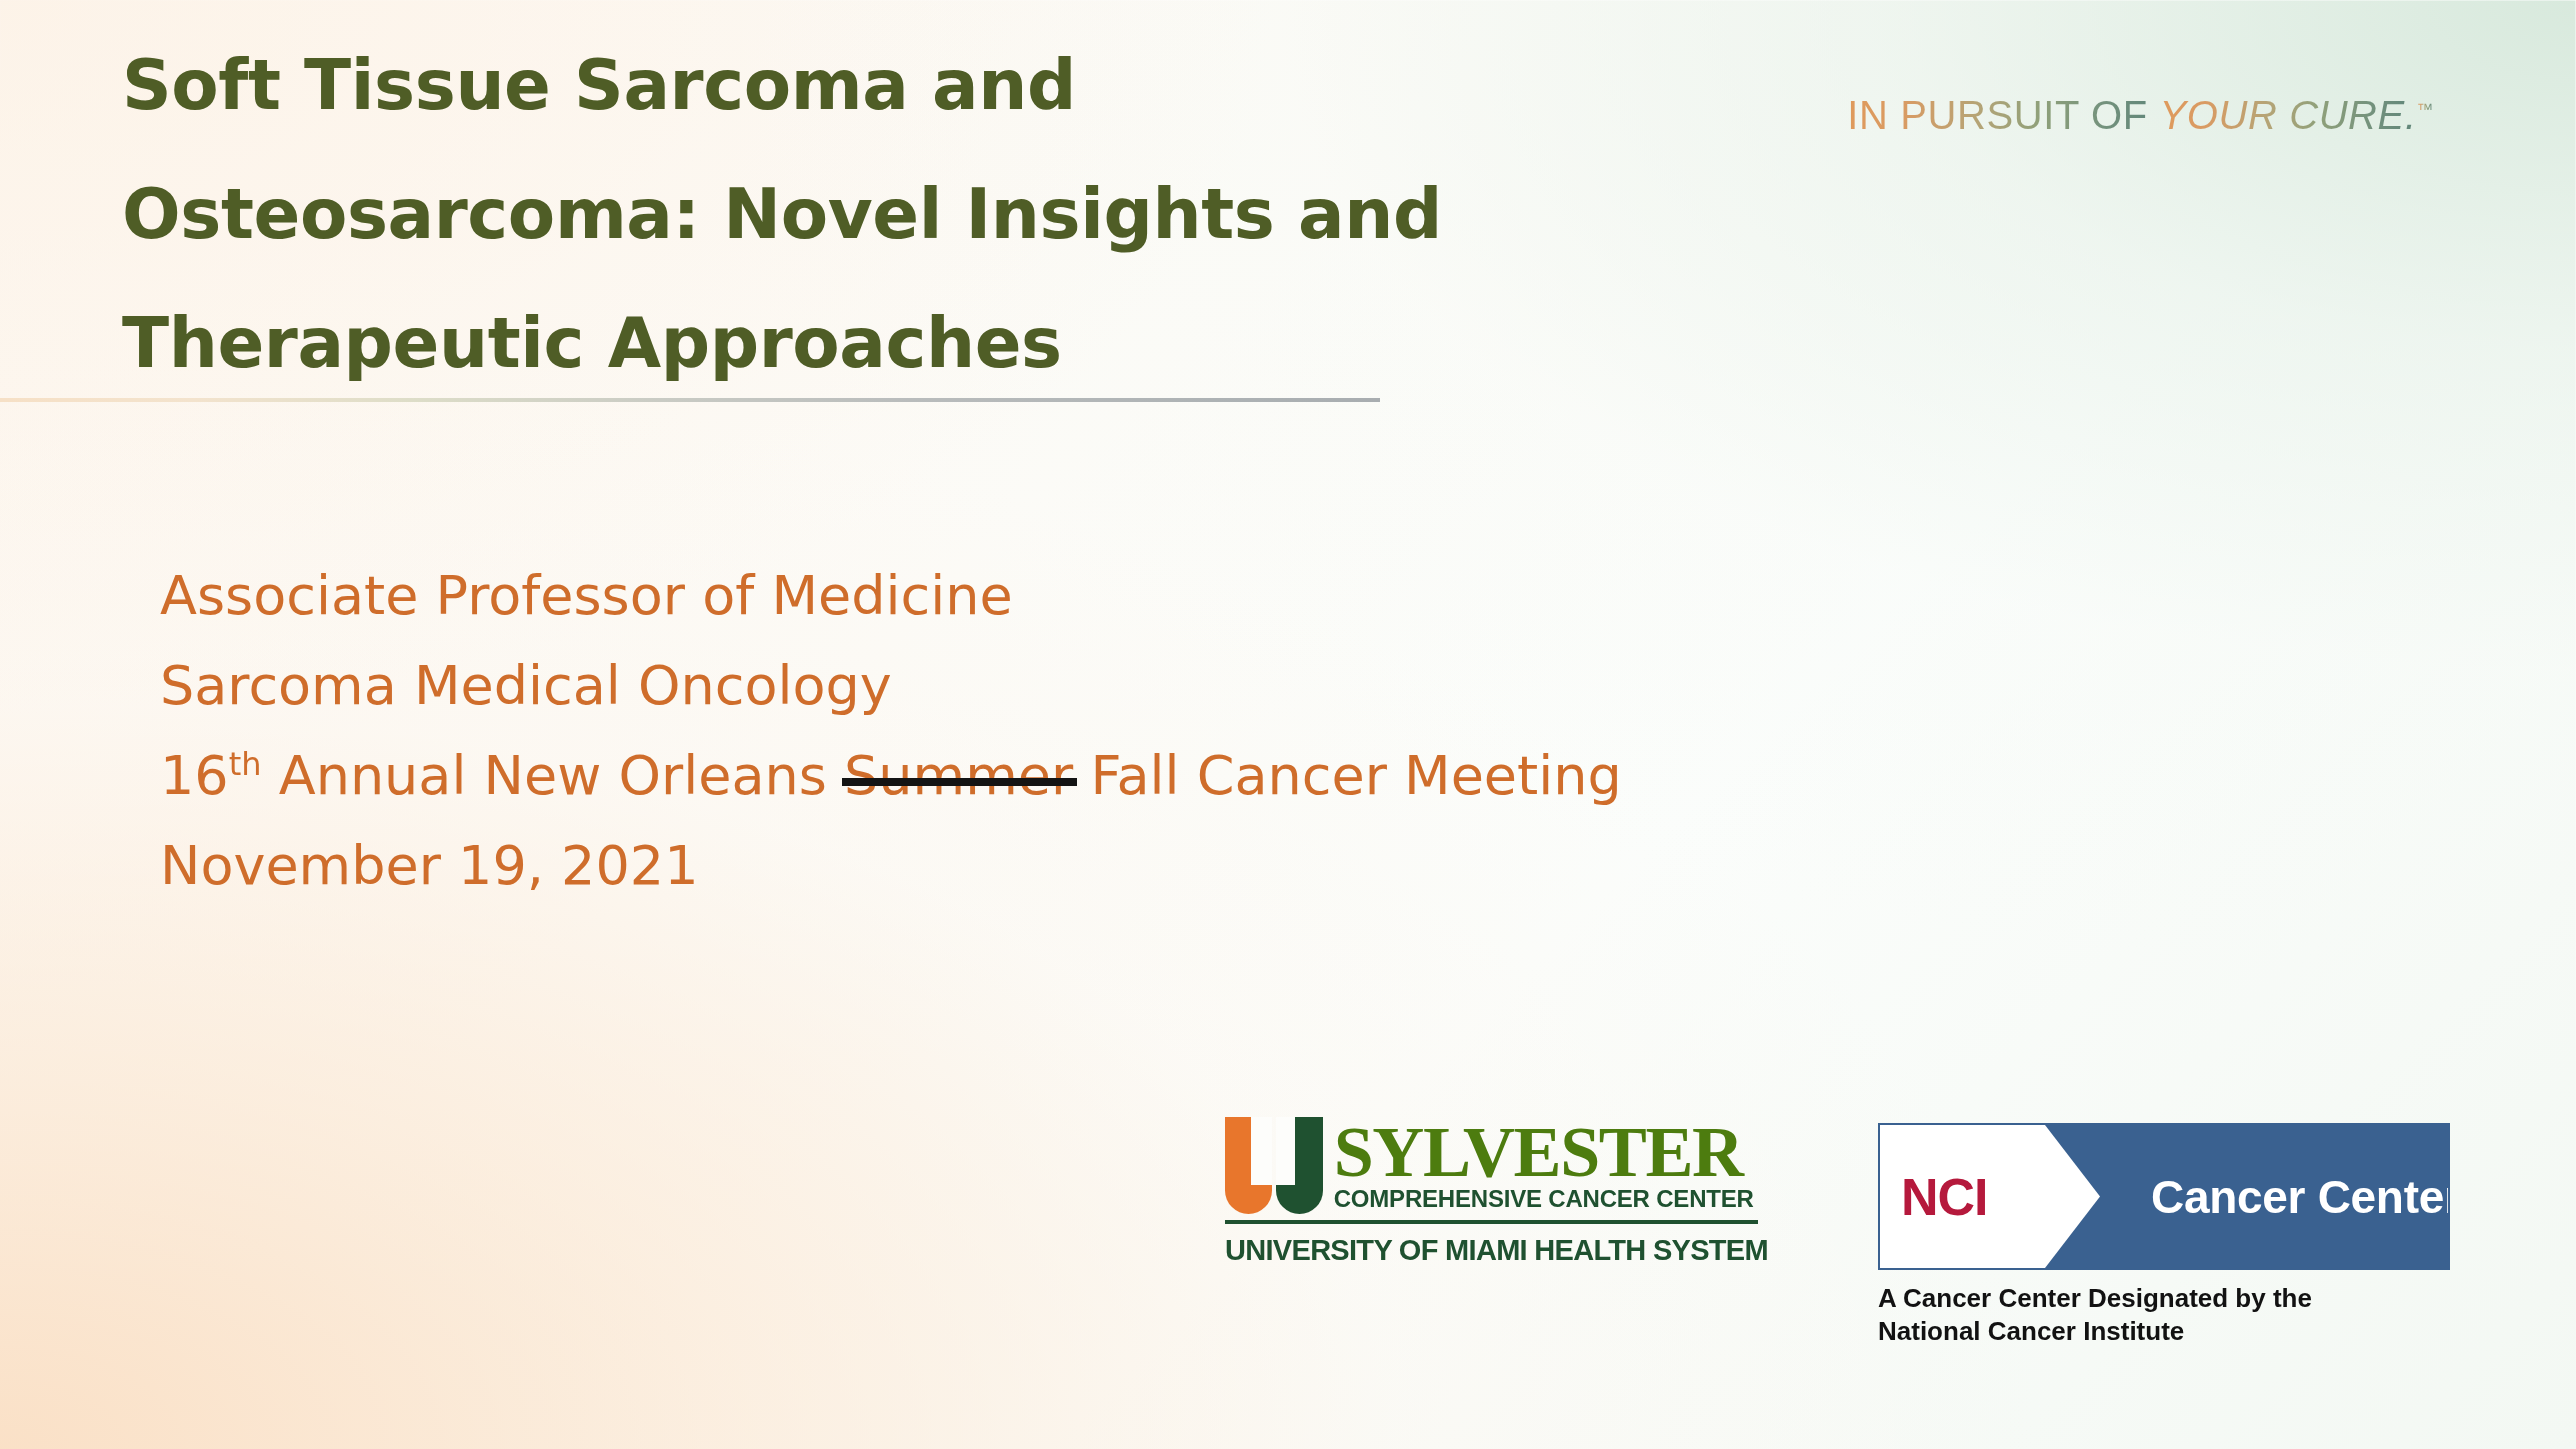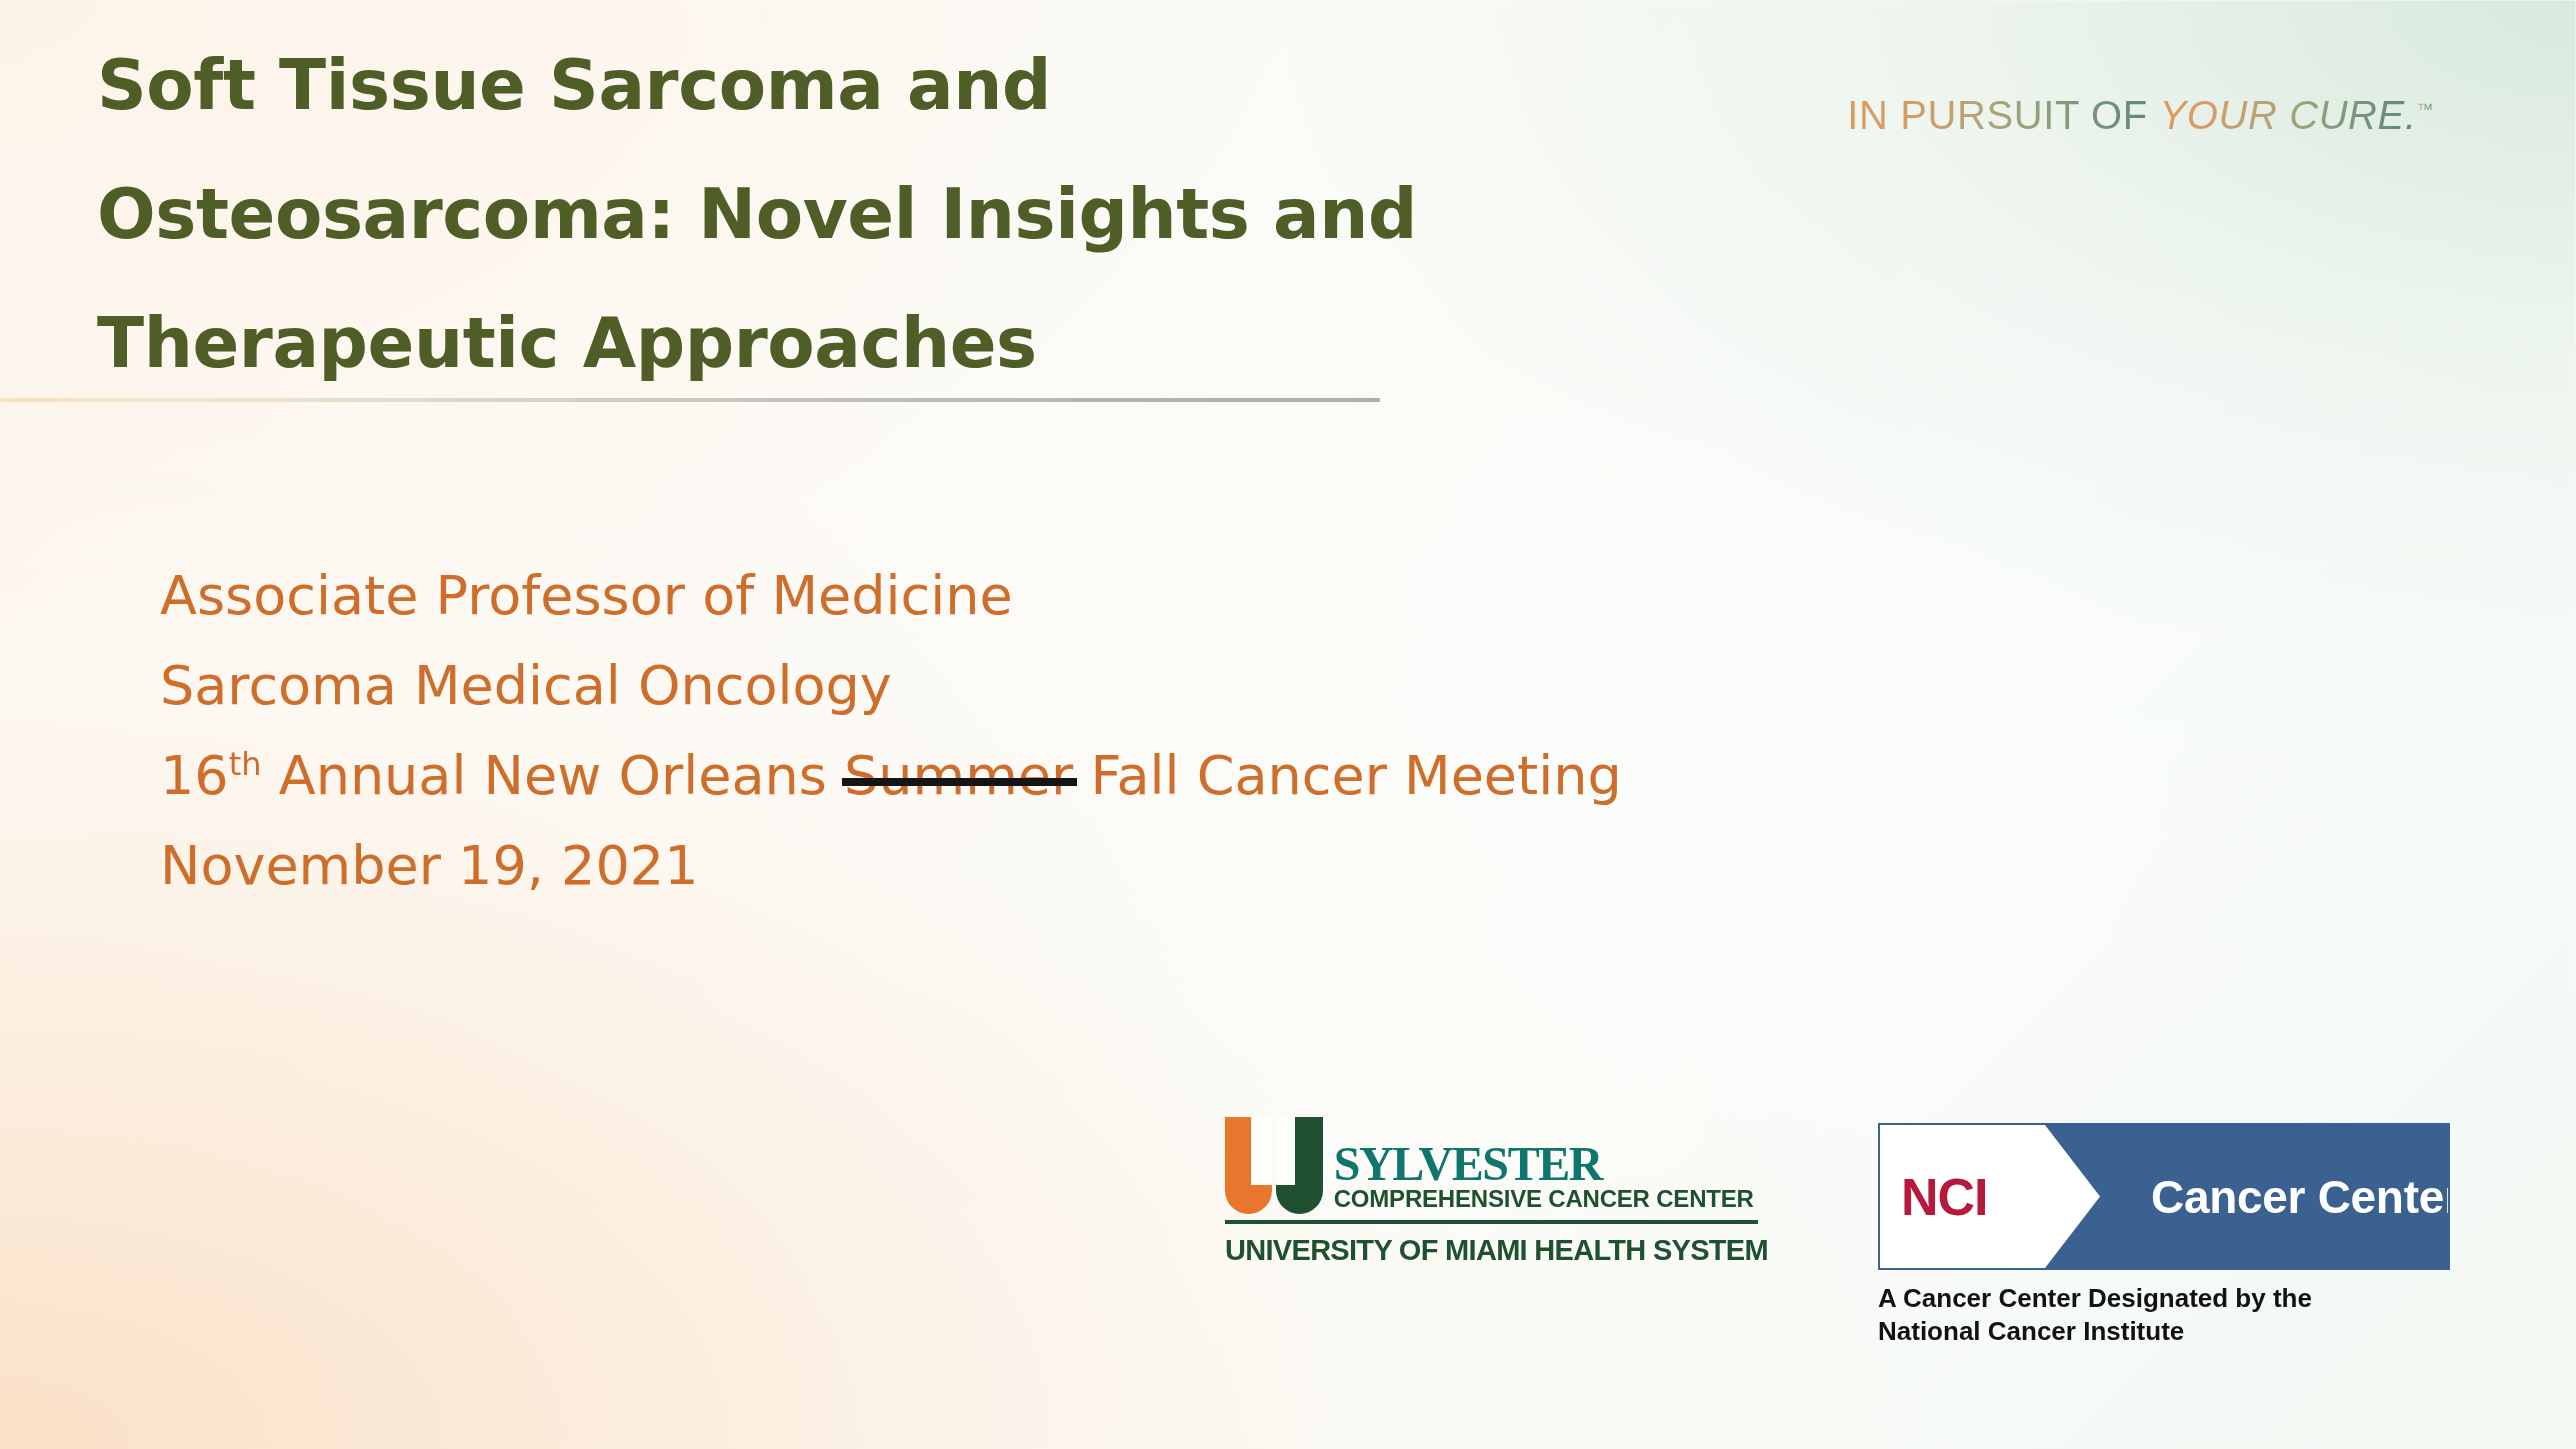--- a/index.html
+++ b/index.html
@@ -44,21 +44,21 @@
     left: 97px;
     top: 21px;
     width: 1565px;
     color: #4f5d26;
     font-family: "DejaVu Sans", sans-serif;
     font-weight: 700;
     font-size: 69px;
     line-height: 129px;
     letter-spacing: -0.4px;
   }
-  .title-line { white-space: nowrap; }
+  .title-line { white-space: nowrap; margin-left: 25px; }
 
   
   .title-rule {
     position: absolute;
     left: 0px;
     top: 398px;
     width: 1380px;
     height: 3.9px;
     background: linear-gradient(to right,
         #f6e0c6 0%, #f3e3cd 14%, #ddddc8 30%, #c9cbc4 48%, #b9bcbc 66%, #adb2b4 88%, #a8adb0 100%);
@@ -167,22 +167,22 @@
   .syl-u .u-right::after {
     content:"";
     position:absolute;
     left: 0; top: 0; width: 19.3px; height: 68px;
     background: #fdfdfb;
   }
   .syl-words { flex: 1 1 auto; }
   .syl-name {
     font-family: "Liberation Serif", serif;
     font-weight: 700;
-    color: #0f766e;
-    font-size: 48px;
+    color: #4d7c0f;
+    font-size: 72px;
     line-height: 0.86;
     letter-spacing: -1.4px;
     white-space: nowrap;
   }
   .syl-sub {
     font-family: "Liberation Sans", sans-serif;
     font-weight: 700;
     color: #1f5130;
     font-size: 24px;
     letter-spacing: -0.2px;

